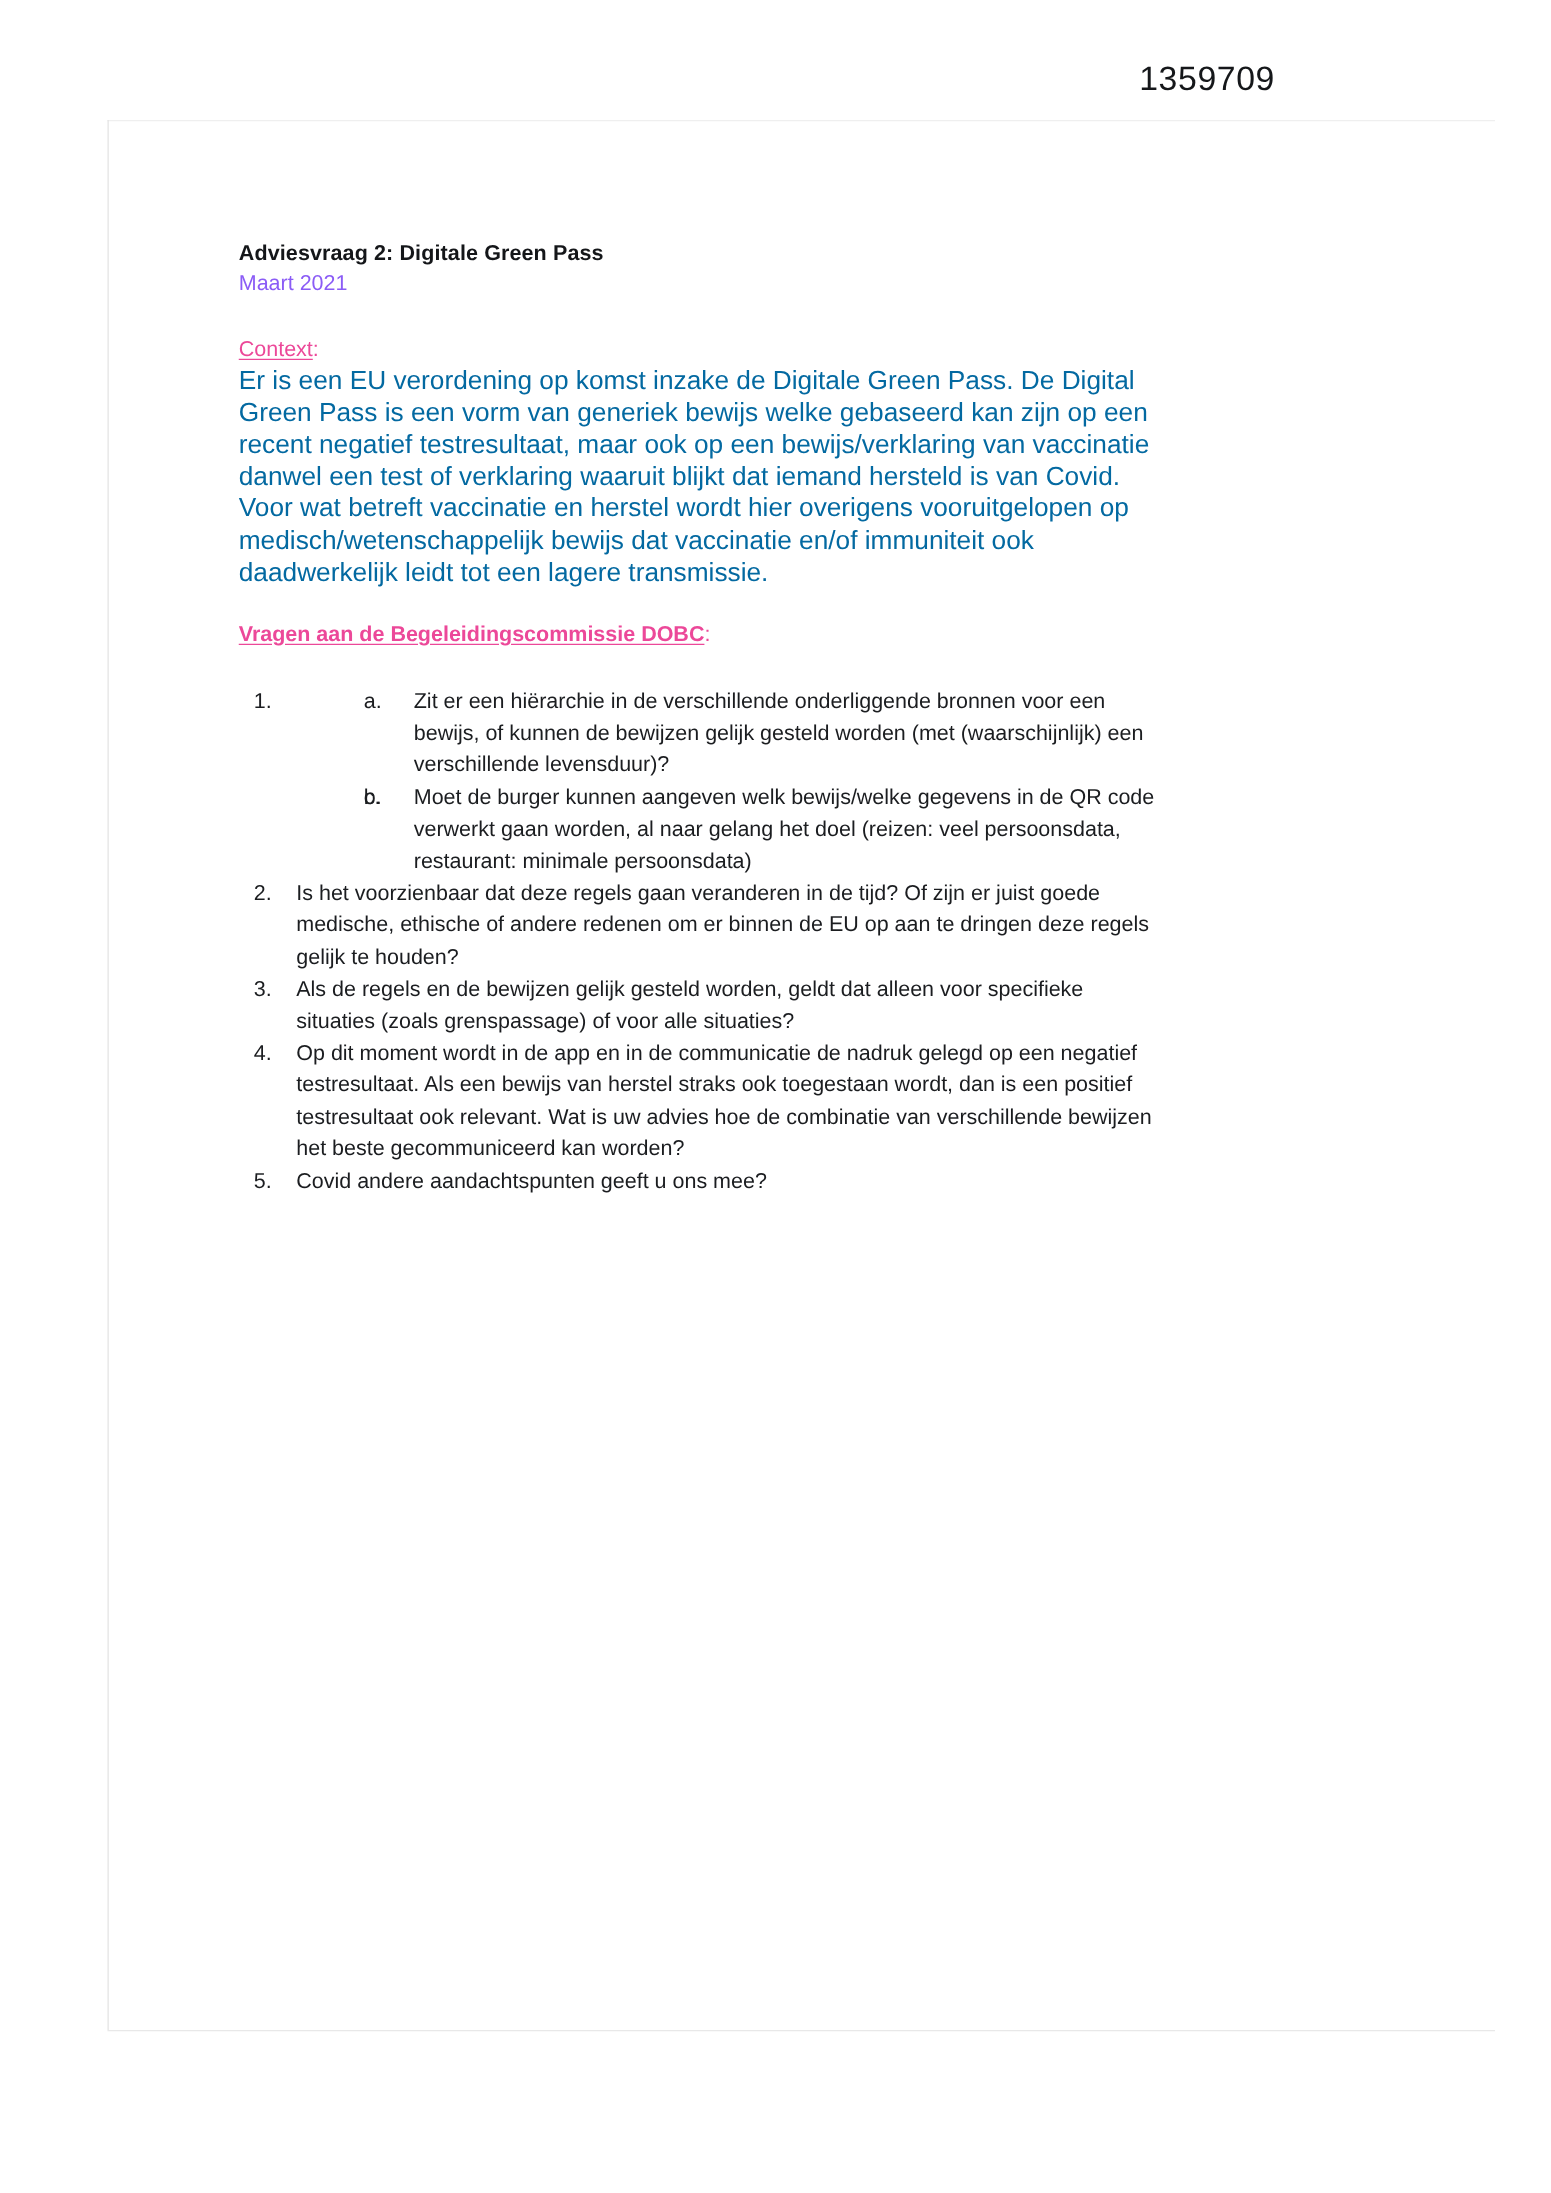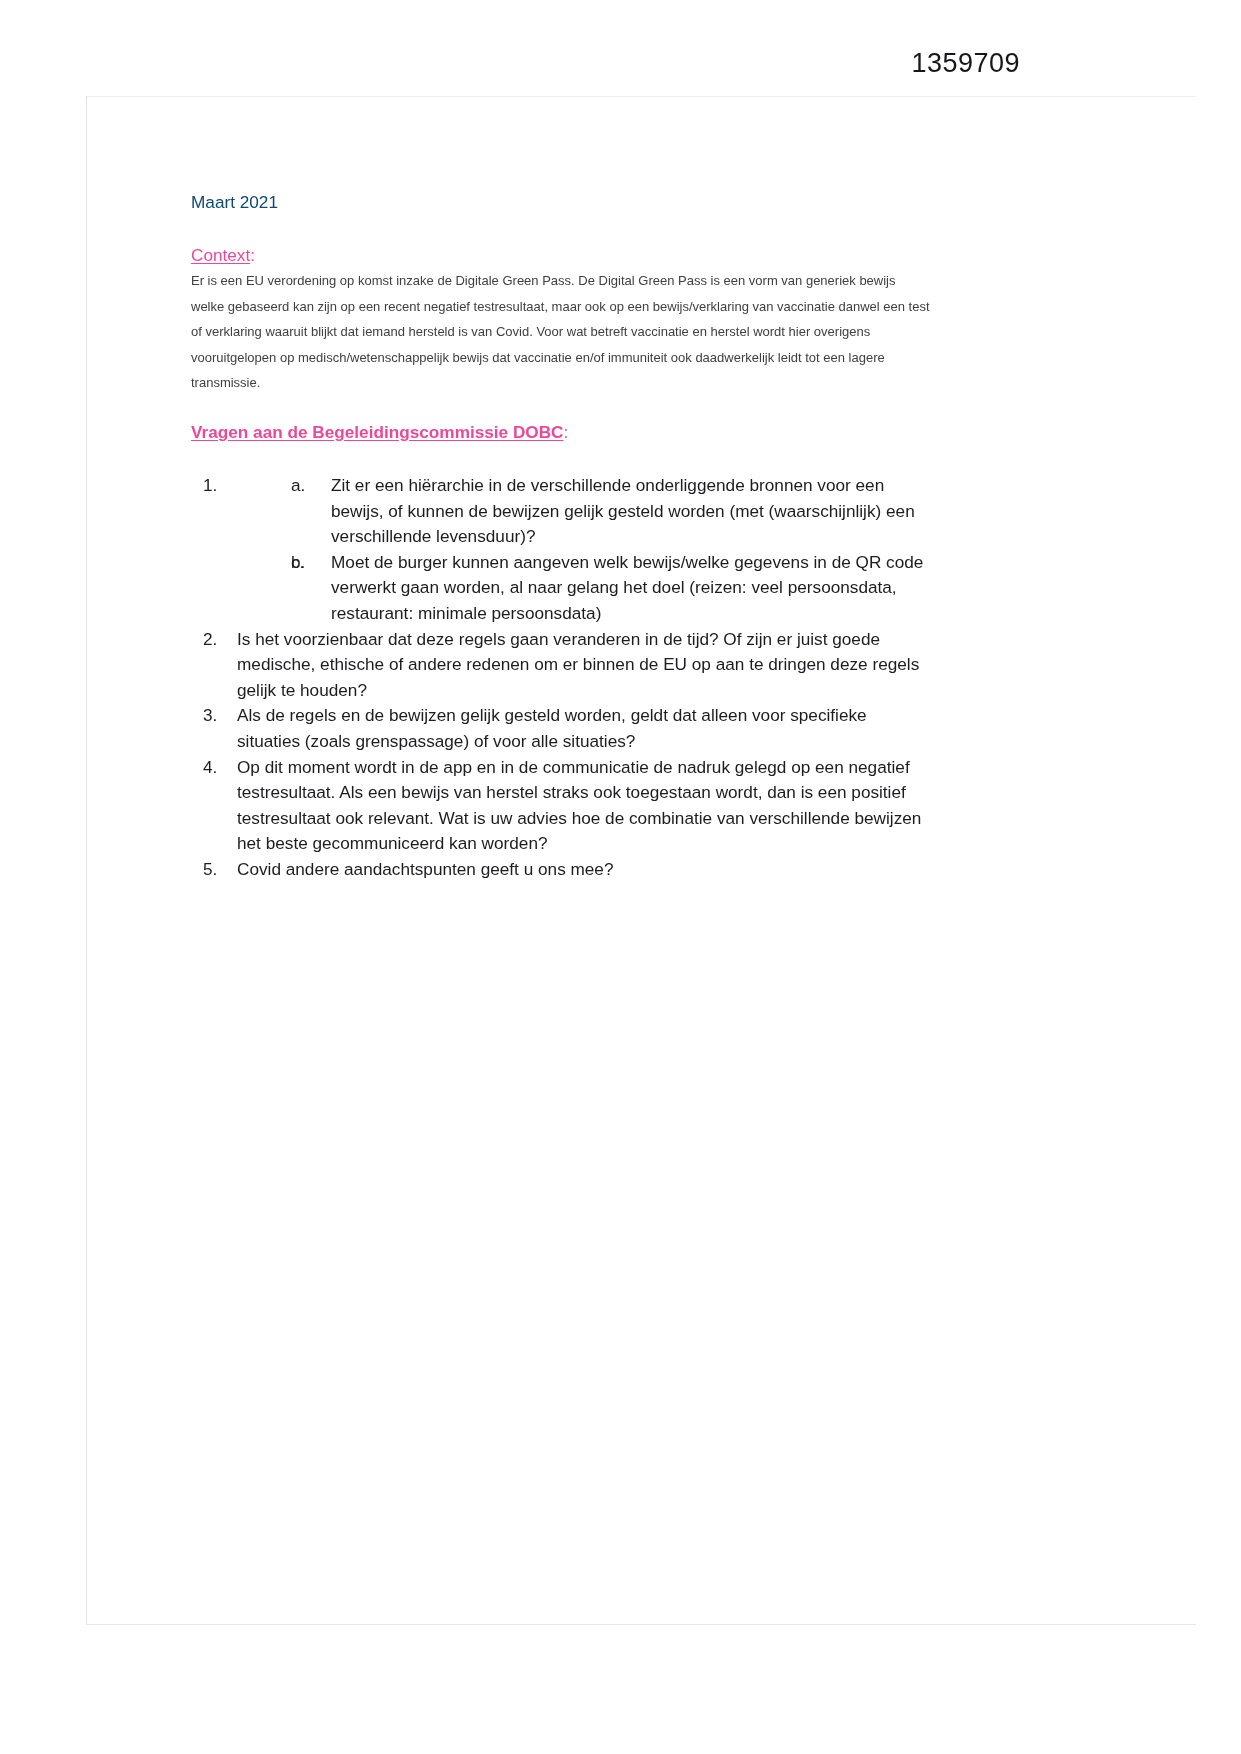--- a/index.html
+++ b/index.html
@@ -75,44 +75,44 @@
   .doc-title {
     font-weight: bold;
     font-size: 17.2px;
     line-height: 24px;
     color: #141619;
     letter-spacing: 0.1px;
   }
   .doc-date {
     font-size: 17.2px;
     line-height: 25px;
-    color: #0c4a6e;
+    color: #8b5cf6;
   }
 
   .spacer-lg { height: 28px; }
   .spacer-md { height: 24px; }
   .spacer-sm { height: 14px; }
 
   .section-heading {
     font-size: 17.2px;
     line-height: 25px;
     color: #ec4899;
   }
   .section-heading .u {
     text-decoration: underline;
     text-underline-offset: 2px;
   }
   .section-heading.bold .u {
     font-weight: bold;
   }
 
   .para {
-    font-size: 13px;
-    line-height: 25.6px;
-    color: #404040;
+    font-size: 21px;
+    line-height: 25.6px;
+    color: #0369a1;
     text-align: left;
   }
 
   
   ol.num-list {
     list-style: none;
     margin: 0;
     padding: 0;
   }
   ol.num-list > li {
@@ -164,20 +164,21 @@
 <div id="page-sheet">
 
   <div class="scan-shadow-h"></div>
   <div class="scan-shadow-v"></div>
   <div class="scan-shadow-bottom"></div>
 
   <div id="doc-number">1359709</div>
 
   <div id="content">
 
+    <div class="doc-title">Adviesvraag 2: Digitale Green Pass</div>
 
     <div class="doc-date">Maart 2021</div>
 
     <div class="spacer-lg"></div>
 
     <div class="section-heading">
       <span class="u">Context</span><span>:</span>
     </div>
 
     <div class="para">Er is een EU verordening op komst inzake de Digitale Green Pass. De Digital Green Pass is een vorm van generiek bewijs welke gebaseerd kan zijn op een recent negatief testresultaat, maar ook op een bewijs/verklaring van vaccinatie danwel een test of verklaring waaruit blijkt dat iemand hersteld is van Covid. Voor wat betreft vaccinatie en herstel wordt hier overigens vooruitgelopen op medisch/wetenschappelijk bewijs dat vaccinatie en/of immuniteit ook daadwerkelijk leidt tot een lagere transmissie.</div>

